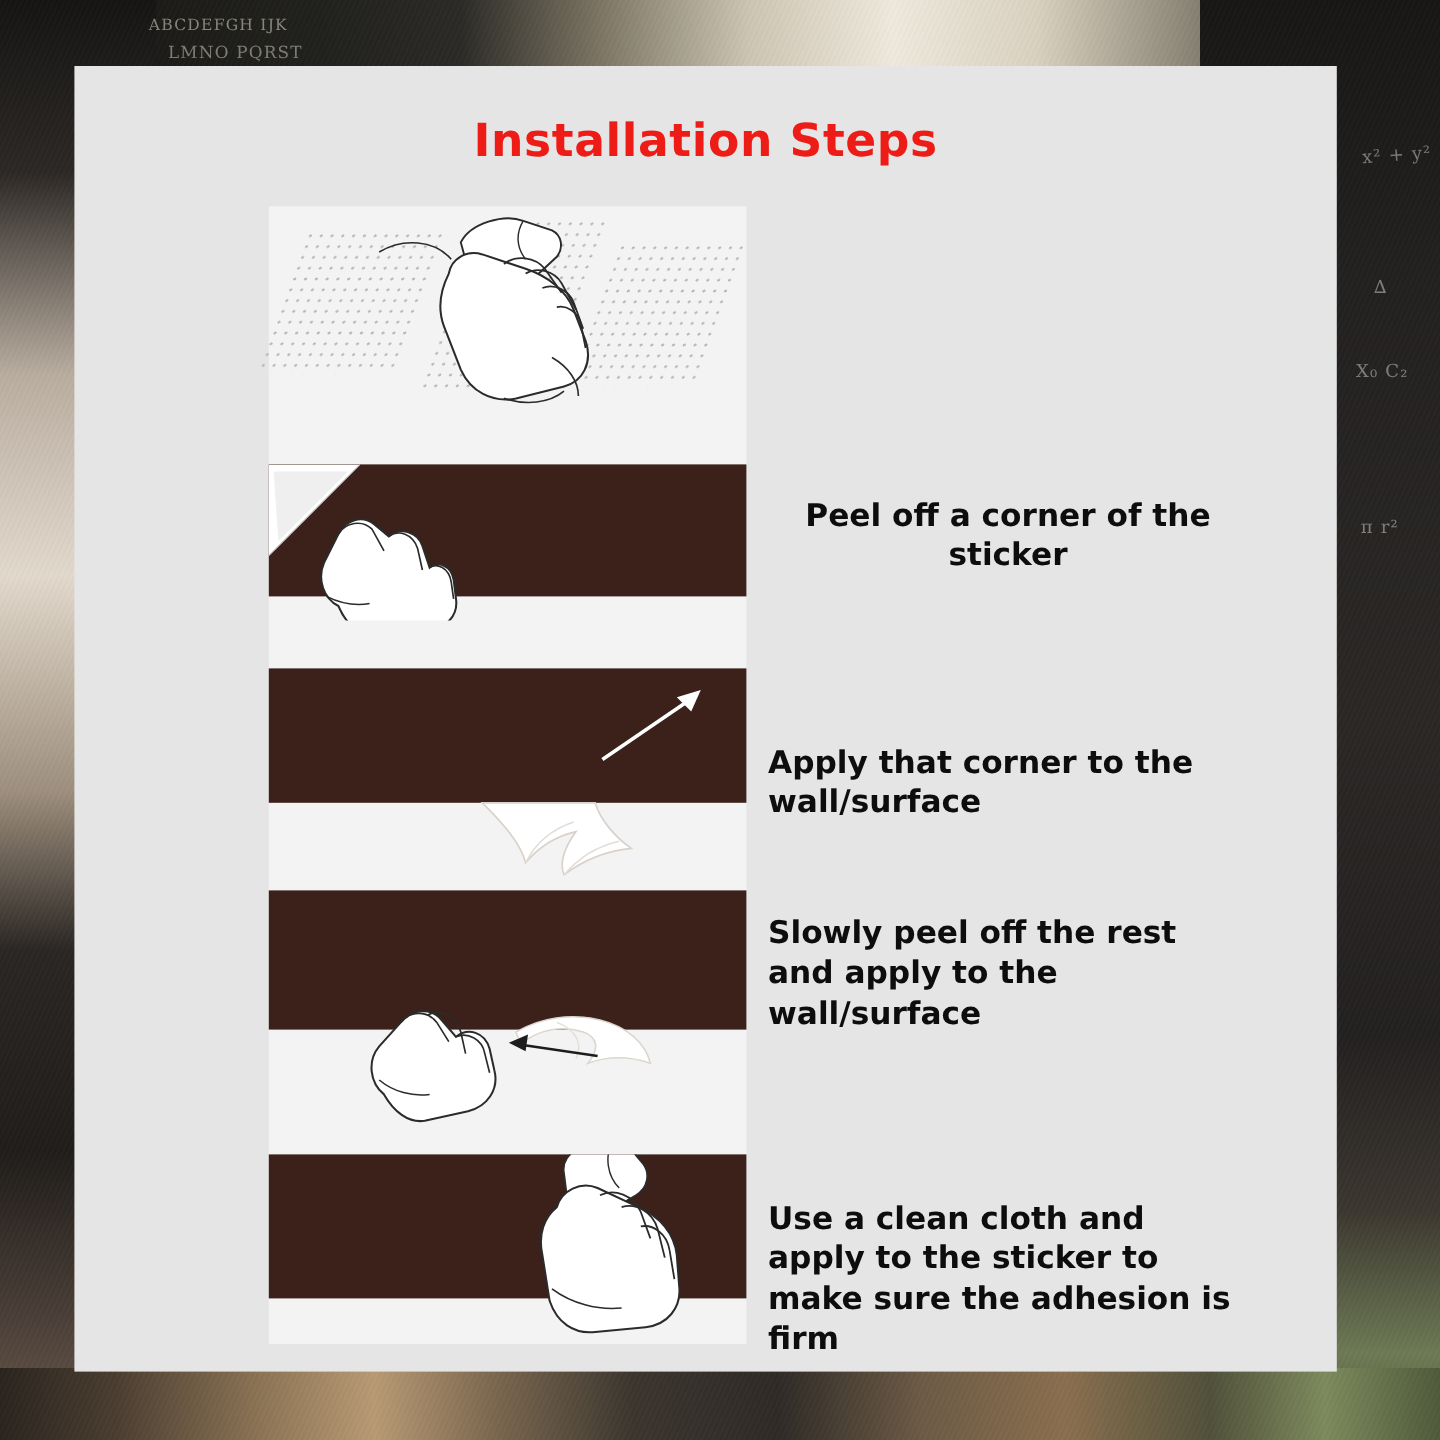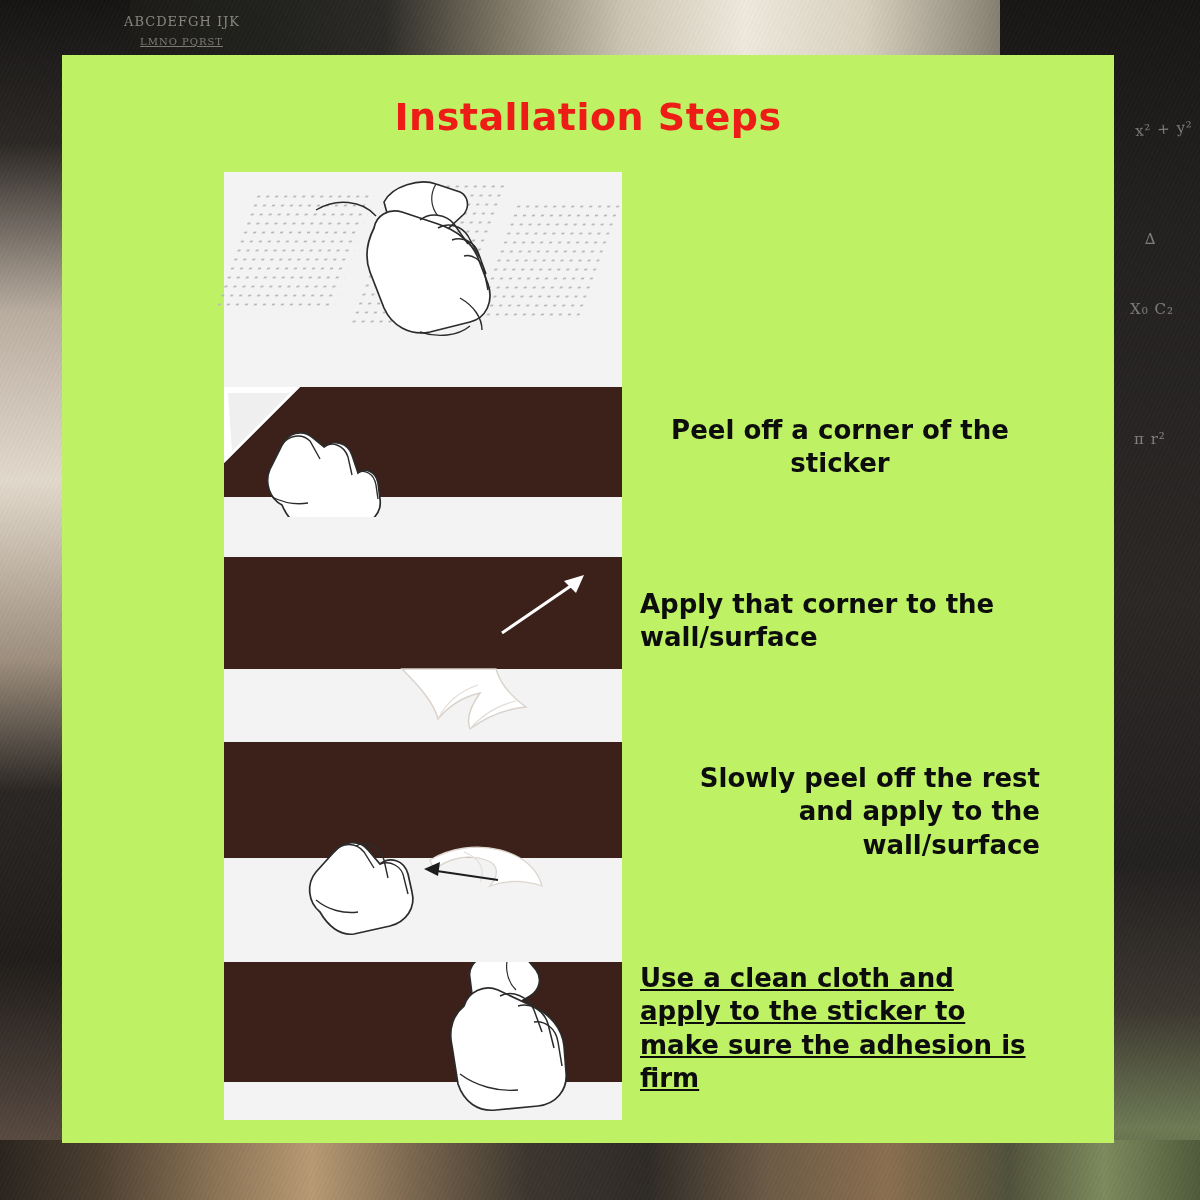--- a/index.html
+++ b/index.html
@@ -65,21 +65,21 @@
     user-select: none;
   }
 
   
   .card {
     position: absolute;
     left: 62px;
     top: 55px;
     width: 1052px;
     height: 1088px;
-    background: #bef264;
+    background: #e5e5e5;
     box-shadow: 0 0 0 0 rgba(0,0,0,0);
   }
 
   .title {
     position: absolute;
     left: 0;
     top: 40px;
     width: 1052px;
     text-align: center;
     color: #ee1c16;
@@ -148,21 +148,21 @@
   <div class="bg-top-strip"></div>
   <div class="bg-left-dark"></div>
   <div class="bg-right-dark"></div>
   <div class="bg-bottom-strip"></div>
 
   <div class="chalk" style="left:1135px; top:120px; transform:rotate(-4deg);">x² + y²</div>
   <div class="chalk" style="left:1145px; top:230px;">∆</div>
   <div class="chalk" style="left:1130px; top:300px;text-align:center;">X₀  C₂</div>
   <div class="chalk" style="left:1134px; top:430px;">π r²</div>
   <div class="chalk" style="left:124px; top:14px; font-size:13px; color:rgba(220,220,210,.55);">ABCDEFGH IJK</div>
-  <div class="chalk" style="left:140px; top:36px; font-size:10px; color:rgba(220,220,210,.5);text-decoration:underline;">LMNO PQRST</div>
+  <div class="chalk" style="left:140px; top:36px; font-size:14px; color:rgba(220,220,210,.5);">LMNO PQRST</div>
   <div class="bg-noise"></div>
 
   <div class="card">
 
     <div class="title">Installation Steps</div>
 
     <div class="panel">
 
       <div class="tile" style="top:0; height:205px;">
         <div class="dots" style="left:10px; top:20px; width:120px; height:120px; transform:skewX(-20deg);"></div>
@@ -258,19 +258,19 @@
           <path d="M294 44 C306 40 320 48 324 62 L330 86" fill="none" stroke="#2b2b2b" stroke-width="1.5"></path>
           <path d="M310 60 C320 58 332 66 334 80 L338 104" fill="none" stroke="#2b2b2b" stroke-width="1.5"></path>
           <path d="M236 112 C252 124 274 130 294 128" fill="none" stroke="#2b2b2b" stroke-width="1.4"></path>
         </svg>
       </div>
 
     </div>
 
     <div class="steps">
       <div class="step-text" style="top:242px;text-align:center;">Peel off a corner of the sticker</div>
-      <div class="step-text" style="top:416px;">Apply that corner to the wall/surface</div>
-      <div class="step-text" style="top:590px;text-align:right;">Slowly peel off the rest and apply to the wall/surface</div>
-      <div class="step-text" style="top:790px;text-decoration:underline;">Use a clean cloth and apply to the sticker to make sure the adhesion is firm</div>
+      <div class="step-text" style="top:448px;">Apply that corner to the wall/surface</div>
+      <div class="step-text" style="top:590px;">Slowly peel off the rest and apply to the wall/surface</div>
+      <div class="step-text" style="top:828px;">Use a clean cloth and apply to the sticker to make sure the adhesion is firm</div>
     </div>
 
   </div>
 </div>
 
 </body></html>

